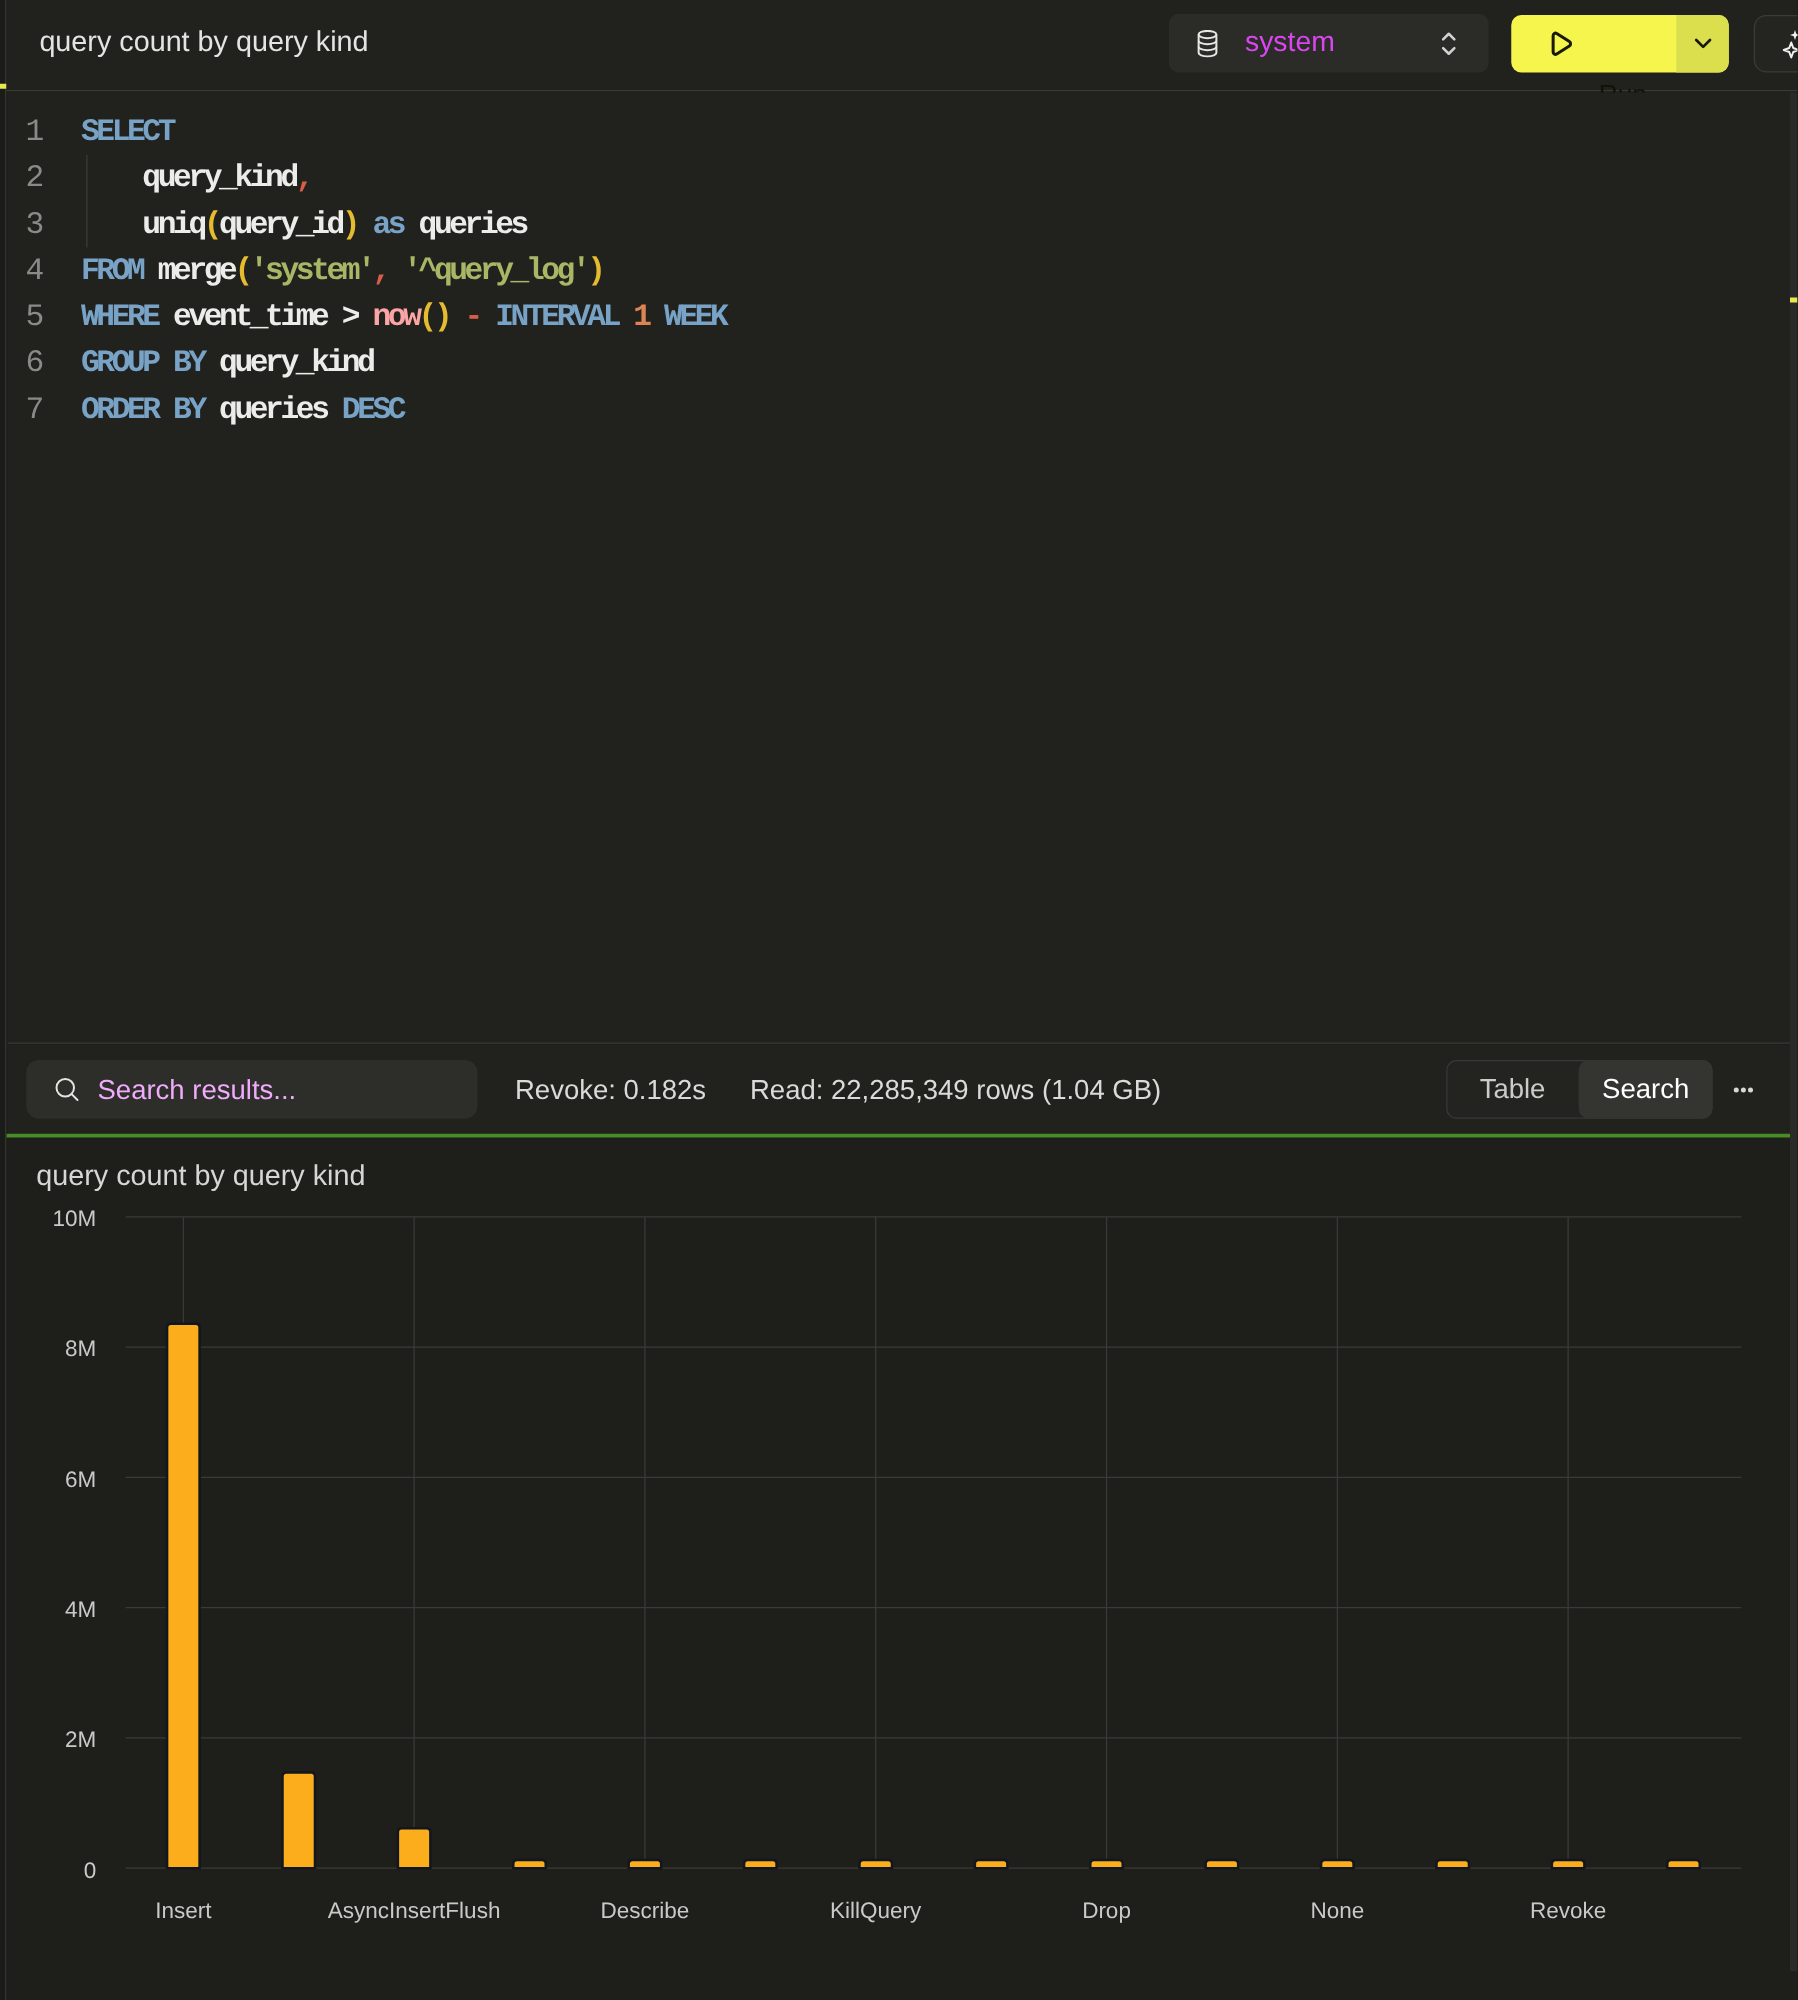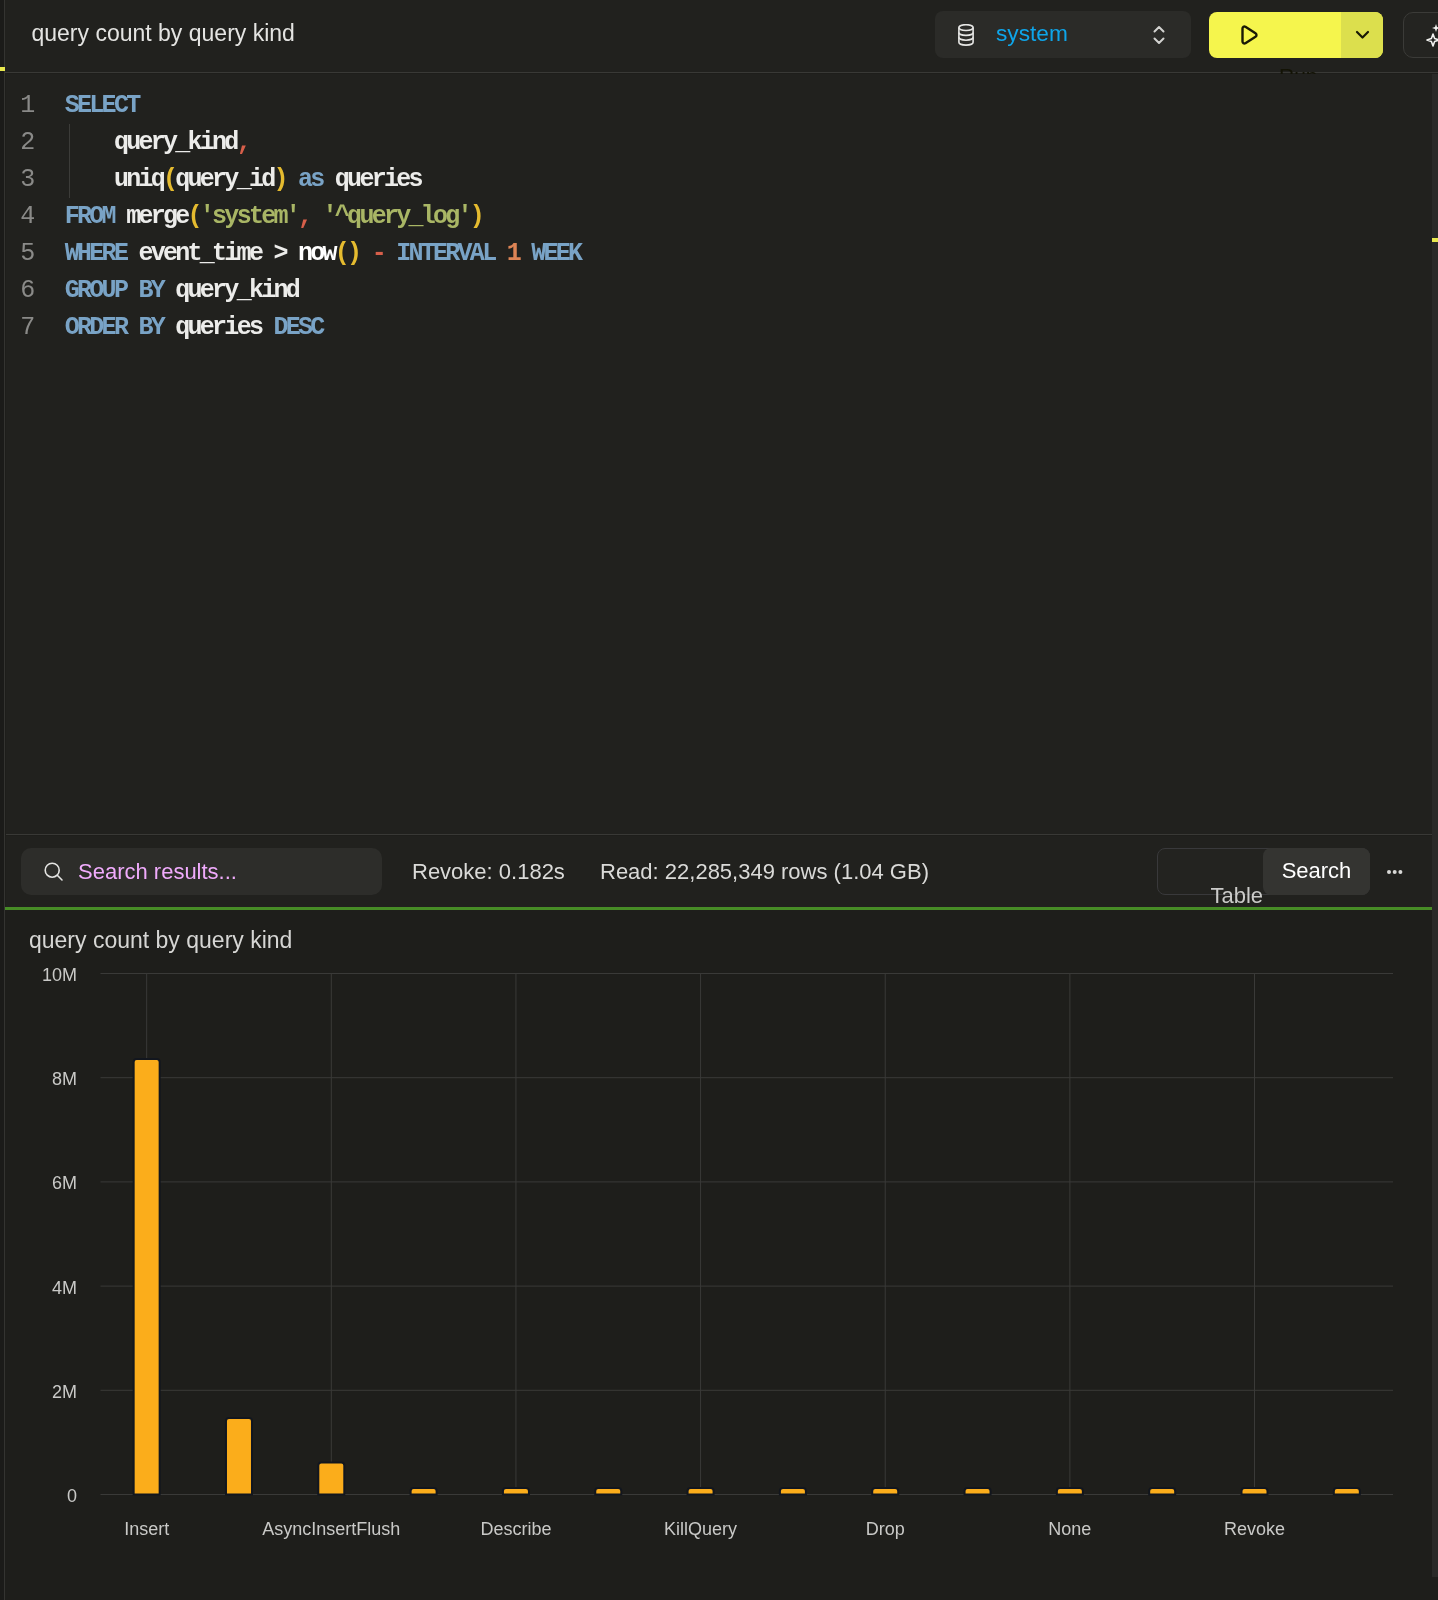--- a/index.html
+++ b/index.html
@@ -14,21 +14,21 @@
 <div class="abs" style="left:0;top:0;width:1438px;height:73px;background:#21211e;border-bottom:1px solid #393936;"></div>
 <div class="abs" style="left:31.5px;top:20px;font-size:23px;line-height:26px;color:#e4e4e2;">query count by query kind</div>
 
 <div class="abs" style="left:935px;top:11px;width:256px;height:47px;background:#2b2b28;border-radius:8px;"></div>
 <svg class="abs" style="left:957px;top:24px;" width="18" height="22" viewBox="0 0 18 22">
   <ellipse cx="9" cy="3.6" rx="7.1" ry="2.9" fill="none" stroke="#e6e6e4" stroke-width="1.6"></ellipse>
   <path d="M1.9 3.6 V18.2 C1.9 19.8 5.1 21.1 9 21.1 C12.9 21.1 16.1 19.8 16.1 18.2 V3.6" fill="none" stroke="#e6e6e4" stroke-width="1.6"></path>
   <path d="M1.9 8.5 C1.9 10.1 5.1 11.4 9 11.4 C12.9 11.4 16.1 10.1 16.1 8.5" fill="none" stroke="#e6e6e4" stroke-width="1.6"></path>
   <path d="M1.9 13.3 C1.9 14.9 5.1 16.2 9 16.2 C12.9 16.2 16.1 14.9 16.1 13.3" fill="none" stroke="#e6e6e4" stroke-width="1.6"></path>
 </svg>
-<div class="abs" style="left:996px;top:21px;font-size:22.7px;line-height:25px;color:#0ea5e9;">system</div>
+<div class="abs" style="left:996px;top:21px;font-size:22.7px;line-height:25px;color:#d946ef;">system</div>
 <svg class="abs" style="left:1148px;top:24px;" width="22" height="22" viewBox="0 0 22 22">
   <path d="M6.5 7.5 L11 3 L15.5 7.5" fill="none" stroke="#d2d2d0" stroke-width="2" stroke-linecap="round" stroke-linejoin="round"></path>
   <path d="M6.5 14.5 L11 19 L15.5 14.5" fill="none" stroke="#d2d2d0" stroke-width="2" stroke-linecap="round" stroke-linejoin="round"></path>
 </svg>
 
 <div class="abs" style="left:1209px;top:12px;width:174px;height:46px;background:#f5f54d;border-radius:8px;"></div>
 <div class="abs" style="left:1341px;top:12px;width:42px;height:46px;background:#dcdf4d;border-radius:0 8px 8px 0;"></div>
 <svg class="abs" style="left:1238px;top:23px;" width="22" height="24" viewBox="0 0 22 24">
   <path d="M4.5 5.5 C4.5 4 6 3 7.4 3.8 L17.5 10.2 C18.8 11 18.8 13 17.5 13.8 L7.4 20.2 C6 21 4.5 20 4.5 18.5 Z" fill="none" stroke="#191905" stroke-width="2.4" stroke-linejoin="round"></path>
 </svg>
@@ -48,37 +48,37 @@
 
 <div class="abs" style="left:6px;top:74px;width:1432px;height:761px;background:#21211e;border-bottom:1px solid #393936;"></div>
 <div class="abs" style="left:69px;top:124px;width:1px;height:74px;background:#3c3c39;"></div>
 <div class="abs mono" id="gutter" style="left:0px;top:86.5px;width:32.6px;text-align:right;font-size:25px;letter-spacing:-2.73px;line-height:37px;color:#8a8a88;">1<br>2<br>3<br>4<br>5<br>6<br>7</div>
 <div class="abs mono" id="code" style="left:64.8px;top:86.5px;font-size:25px;letter-spacing:-2.73px;line-height:37px;font-weight:700;white-space:pre;color:#ececea;"><div><span class="kw">SELECT</span></div><div>    query_kind<span class="op">,</span></div><div>    uniq<span class="pa">(</span>query_id<span class="pa">)</span> <span class="kw">as</span> queries</div><div><span class="kw">FROM</span> merge<span class="pa">(</span><span class="st">'system'</span><span class="op">,</span> <span class="st">'^query_log'</span><span class="pa">)</span></div><div><span class="kw">WHERE</span> event_time &gt; <span class="fn">now</span><span class="pa">()</span> <span class="op">-</span> <span class="kw">INTERVAL</span> <span class="nu">1</span> <span class="kw">WEEK</span></div><div><span class="kw">GROUP</span> <span class="kw">BY</span> query_kind</div><div><span class="kw">ORDER</span> <span class="kw">BY</span> queries <span class="kw">DESC</span></div></div>
 <style>
   .kw { color:#79a3c6; }
   .op { color:#d75f4a; }
   .pa { color:#e5bb2f; }
   .st { color:#a9b665;margin-top:47px; }
-  .fn { color:#ffffff; }
+  .fn { color:#fca5a5; }
   .nu { color:#dd8455; }
 </style>
 
 <div class="abs" style="left:6px;top:836px;width:1432px;height:71px;background:#21211e;"></div>
 <div class="abs" style="left:21px;top:848px;width:361px;height:47px;background:#2d2d2a;border-radius:10px;"></div>
 <svg class="abs" style="left:43px;top:861px;" width="22" height="22" viewBox="0 0 22 22">
   <circle cx="9.2" cy="9.2" r="7" fill="none" stroke="#e4e4e2" stroke-width="1.6"></circle>
   <path d="M14.3 14.3 L19 19" stroke="#e4e4e2" stroke-width="1.6" stroke-linecap="round"></path>
 </svg>
 <div class="abs" style="left:78px;top:859px;font-size:22px;line-height:25px;color:#f0abfc;">Search results...</div>
 <div class="abs" style="left:412px;top:859px;font-size:22px;line-height:25px;color:#dadad8;">Revoke: 0.182s</div>
 <div class="abs" style="left:600px;top:859px;font-size:22px;line-height:25px;color:#dadad8;">Read: 22,285,349 rows (1.04 GB)</div>
 
 <div class="abs" style="left:1157px;top:848px;width:213px;height:47px;border:1px solid #39393b;border-radius:8px;background:#232320;"></div>
 <div class="abs" style="left:1263px;top:848px;width:107px;height:47px;background:#343431;border-radius:8px;"></div>
-<div class="abs" style="left:1157px;top:858px;width:106px;text-align:right;font-size:22px;line-height:25px;color:#cbcbc9;margin-top:25px;">Table</div>
+<div class="abs" style="left:1157px;top:858px;width:106px;text-align:center;font-size:22px;line-height:25px;color:#cbcbc9;">Table</div>
 <div class="abs" style="left:1263px;top:858px;width:107px;text-align:center;font-size:22px;line-height:25px;font-weight:500;color:#ffffff;">Search</div>
 <div class="abs" style="left:1386.8px;top:870px;width:4.2px;height:4.2px;border-radius:50%;background:#d8d8d6;box-shadow:5.7px 0 0 #d8d8d6, 11.4px 0 0 #d8d8d6;"></div>
 
 <div class="abs" style="left:5px;top:907px;width:1428px;height:3px;background:#478c26;"></div>
 
 <div class="abs" style="left:0;top:911px;width:1438px;height:689px;background:#1e1e1b;"></div>
 <div class="abs" style="left:29px;top:927px;font-size:23px;line-height:26px;color:#d6d6d4;">query count by query kind</div>
 <svg class="abs" style="left:0;top:911px;" width="1438" height="689" viewBox="0 0 1438 689" id="chartsvg">
 
 <line x1="100.5" x2="1393" y1="62.5" y2="62.5" stroke="#3a3a38" stroke-width="1"></line>

